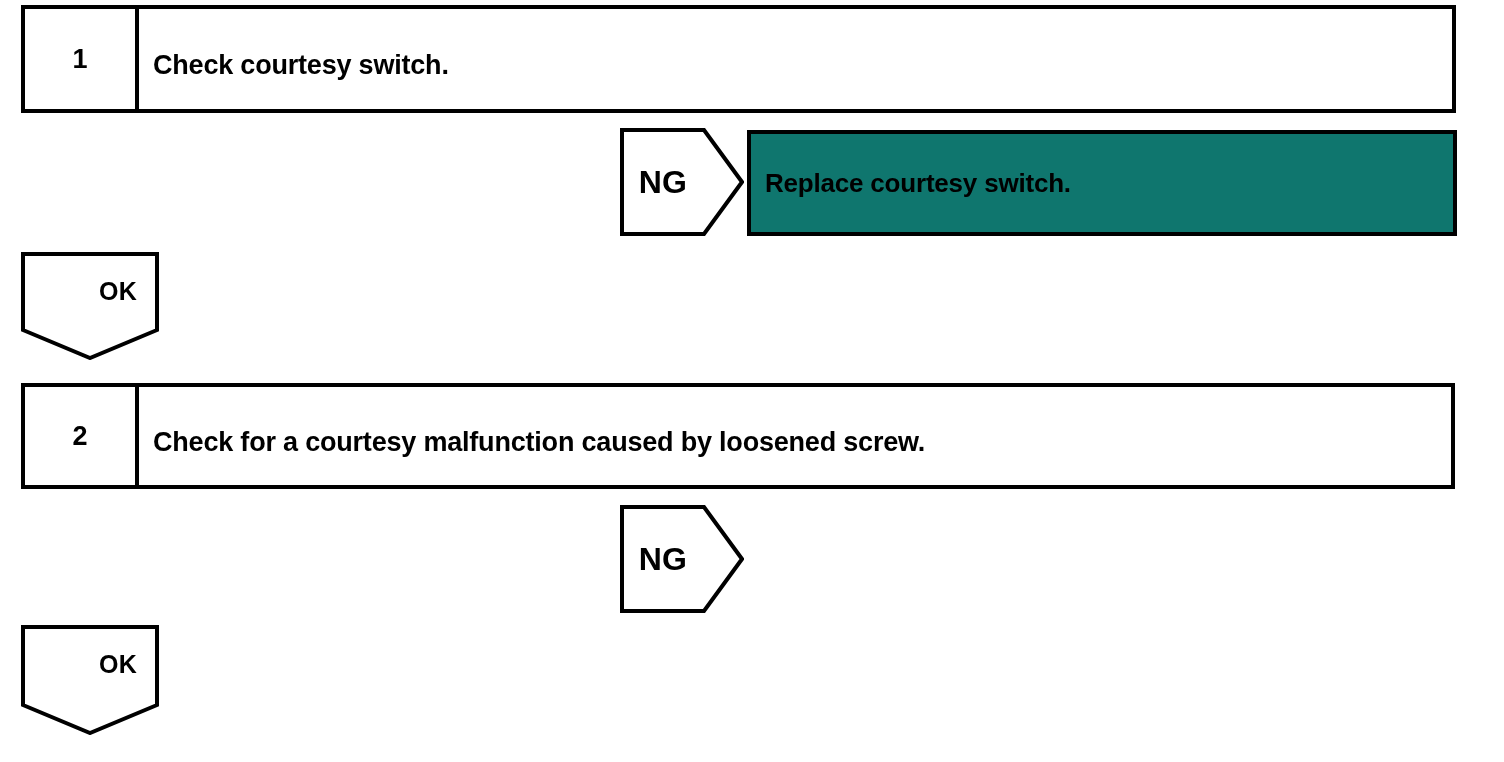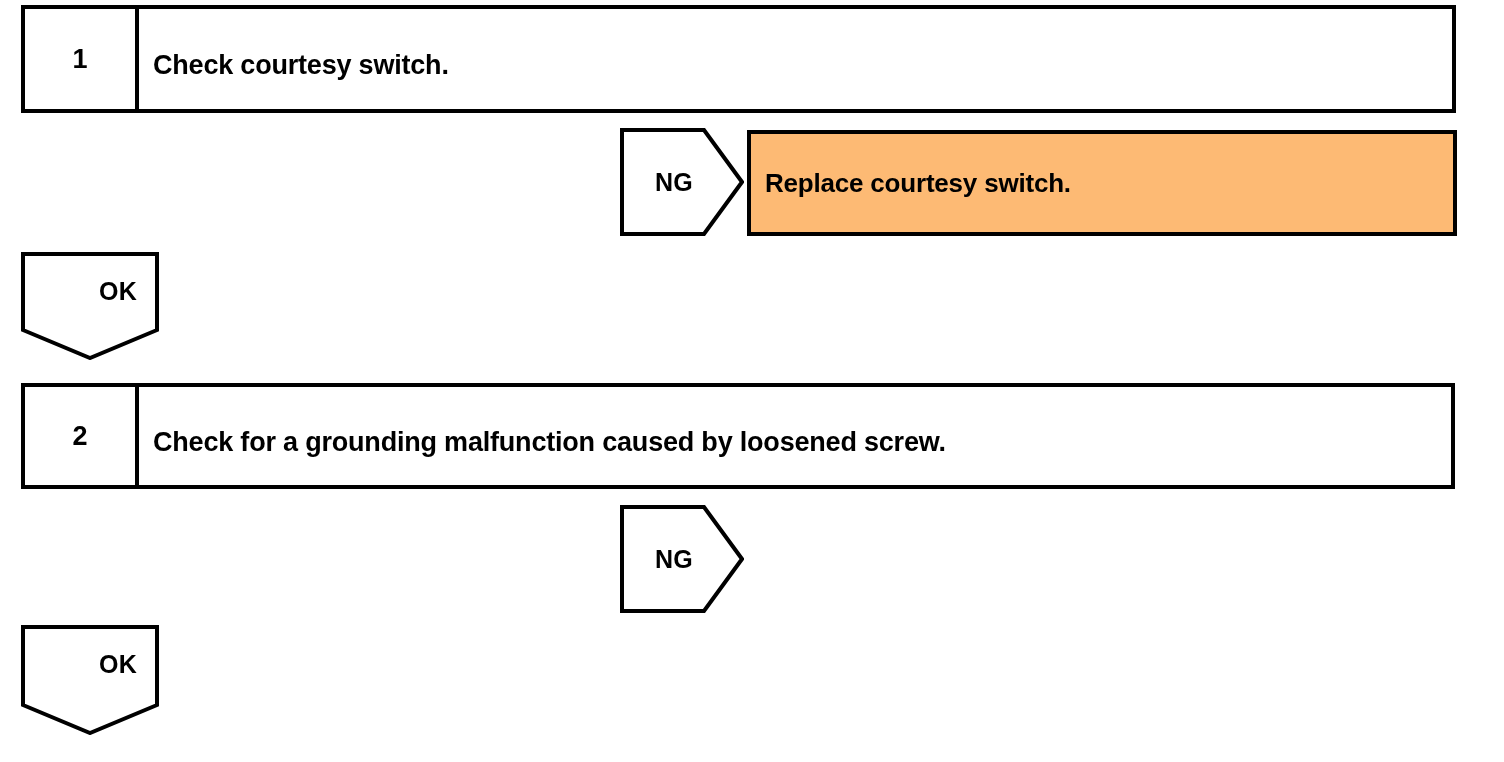--- a/index.html
+++ b/index.html
@@ -53,21 +53,21 @@
     font-weight: bold;
     color: #000000;
     letter-spacing: -0.2px;
     white-space: nowrap;
     margin-top: 12px;
   }
 
   
   .action-box {
     border: 4px solid #000000;
-    background: #fdba74;
+    background: #0f766e;
     display: flex;
     align-items: center;
     padding-left: 14px;
     font-size: 26px;
     font-weight: bold;
     color: #000000;
     letter-spacing: -0.2px;
     white-space: nowrap;
     box-sizing: border-box;
   }
@@ -77,28 +77,28 @@
     position: absolute;
   }
   .ng-arrow svg {
     position: absolute;
     left: 0;
     top: 0;
     display: block;
   }
   .ng-label {
     position: absolute;
-    left: 12px;
+    left: 1px;
     top: 0;
     width: 84px;
     height: 100%;
     display: flex;
     align-items: center;
     justify-content: center;
-    font-size: 25px;
+    font-size: 32px;
     font-weight: bold;
     color: #000000;
     letter-spacing: 0.3px;
     pointer-events: none;
   }
 
   
   .ok-arrow {
     position: absolute;
   }
@@ -146,21 +146,21 @@
 
   <div class="ok-arrow" style="left:21px; top:252px; width:138px; height:108px;">
     <svg width="138" height="108" viewBox="0 0 138 108">
       <polygon points="2,2 136,2 136,78 69,106 2,78" fill="#ffffff" stroke="#000000" stroke-width="4" stroke-linejoin="miter"></polygon>
     </svg>
     <div class="ok-label">OK</div>
   </div>
 
   <div class="node step-box" style="left:21px; top:383px; width:1434px; height:106px;">
     <div class="step-num">2</div>
-    <div class="step-text">Check for a grounding malfunction caused by loosened screw.</div>
+    <div class="step-text">Check for a courtesy malfunction caused by loosened screw.</div>
   </div>
 
   <div class="ng-arrow" style="left:620px; top:505px; width:124px; height:108px;">
     <svg width="124" height="108" viewBox="0 0 124 108">
       <polygon points="2,2 84,2 122,54 84,106 2,106" fill="#ffffff" stroke="#000000" stroke-width="4" stroke-linejoin="miter"></polygon>
     </svg>
     <div class="ng-label">NG</div>
   </div>
 
 

